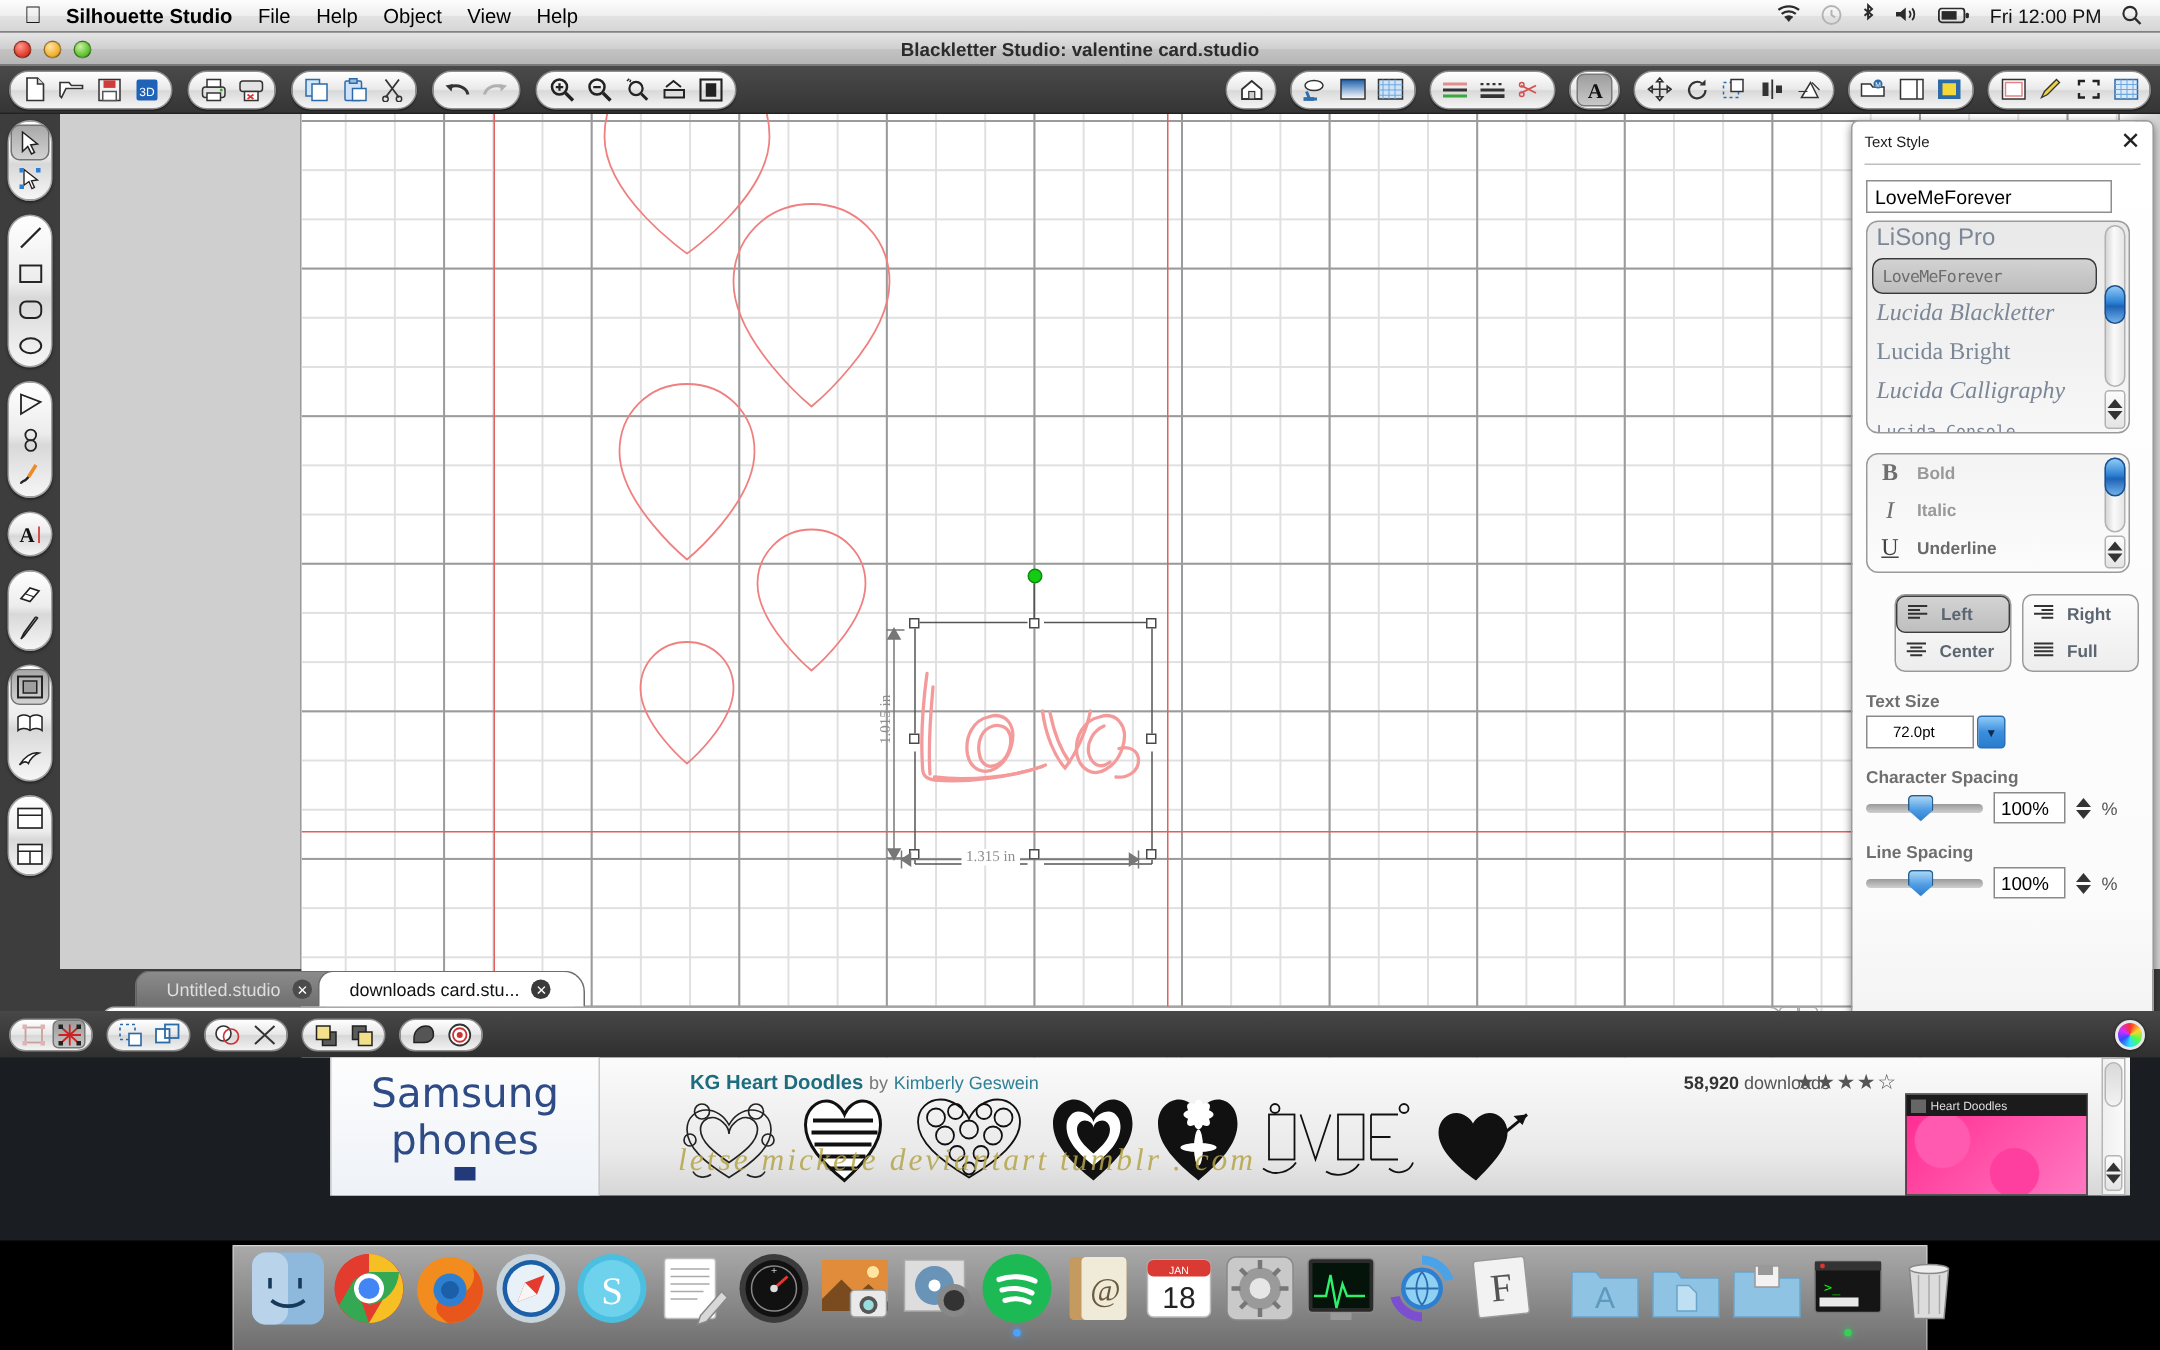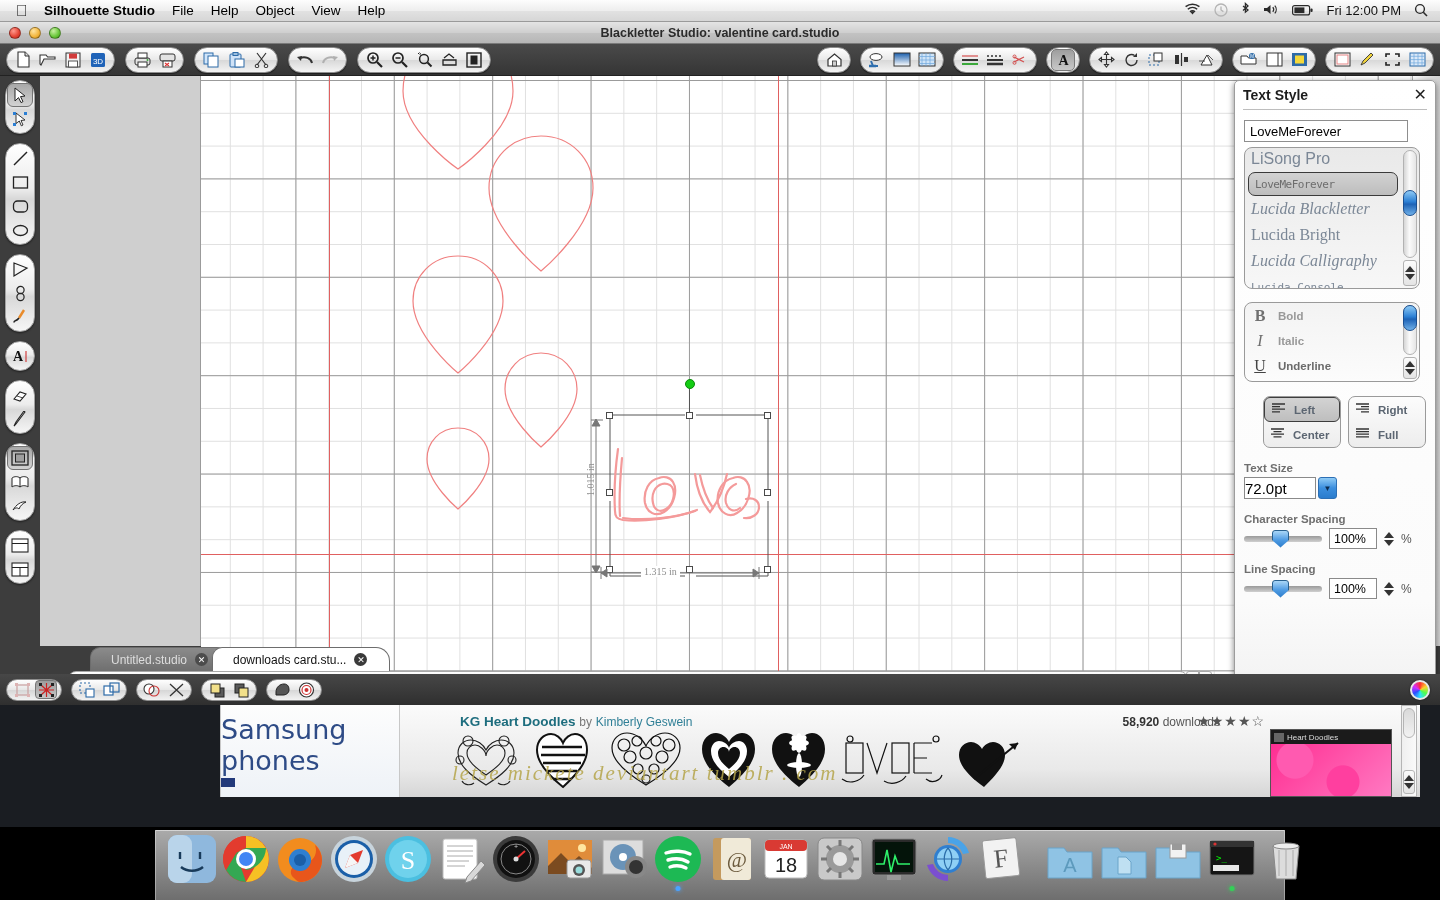--- a/index.html
+++ b/index.html
@@ -157,21 +157,21 @@
   .hsarrows { position:absolute; right: 228px; top: 595px; width: 26px; height: 17px; display:flex; }
 
   
   .panel {
     position: absolute; right: 4px; top: 4px; width: 202px; height: 614px;
     background: linear-gradient(to bottom,#ffffff,#fbfbfb 85%,#f2f2f2);
     border: 1px solid #9c9c9c; border-radius: 5px;
     box-shadow: 0 2px 6px rgba(0,0,0,.5);
   }
   .panel-hdr { display: flex; align-items: center; height: 28px; padding: 0 8px; }
-  .panel-title { font-size: 14px; font-weight: bold; color: #1c1c1c; }
+  .panel-title { font-size: 10px; font-weight: normal; color: #1c1c1c; }
   .panel-close { margin-left: auto; font-size: 16px; color: #222; line-height: 1; }
   .panel-rule { height: 1px; background: #bdbdbd; margin: 0 8px 10px; }
   .panel-body { padding: 0 9px; }
   .fontinput {
     width: 164px; height: 22px; border: 1px solid #8e8e8e; background: #fff;
     font-size: 13px; padding: 0 5px; display: flex; align-items: center; color: #000;
   }
   .fontlistbox {
     position: relative; margin-top: 5px; width: 176px; height: 142px;
     background: linear-gradient(to bottom,#e9e9e9,#f7f7f7);
@@ -217,21 +217,21 @@
   }
   .alignitem { display: flex; align-items: center; gap: 8px; height: 25px; padding: 0 7px;
     font-size: 11.5px; font-weight: bold; color: #5c6672; }
   .alignitem.sel { background: linear-gradient(to bottom,#d3d3d3,#bebebe);
     border: 1px solid #3d3d3d; border-radius: 6px; margin: 0; }
   .alignglyph { display: inline-block; width: 14px; }
 
   .fieldlabel { font-size: 11.5px; font-weight: bold; color: #6f6f6f; margin: 14px 0 3px; }
   .sizerow { display: flex; align-items: center; }
   .sizebox { width: 72px; height: 22px; border: 1px solid #8a8a8a; background: #fff;
-    display: flex; align-items: center; padding: 0 0; font-size: 15px; color: #000; }
+    display: flex; align-items: center; padding: 0 17px; font-size: 10px; color: #000; }
   .sizedrop { width: 19px; height: 22px; margin-left: 2px; border: 1px solid #2c6fb5; border-radius: 3px;
     background: linear-gradient(to bottom,#8fcbf6,#3b8ede 50%,#2a7ccd);
     display:flex; align-items:center; justify-content:center; color: #0b2b4f; font-size: 8px;}
   .sliderrow { display: flex; align-items: center; gap: 7px; margin-top: 3px; }
   .strack { position: relative; width: 78px; height: 6px; border-radius: 3px;
     background: linear-gradient(to bottom,#9a9a9a,#cfcfcf); }
   .sknob { position: absolute; left: 28px; top: -6px; width: 17px; height: 18px;
     background: linear-gradient(to bottom,#a9d6f7,#4f9ce4 55%,#2f7fcc);
     border: 1px solid #27608f;
     clip-path: polygon(0 0, 100% 0, 100% 58%, 50% 100%, 0 58%); border-radius: 3px; }
@@ -261,21 +261,21 @@
   .store {
     position: absolute; left: 0; top: 705px; width: 1440px; height: 122px;
     background: #1a1d22;
   }
   .storeinner { position: absolute; left: 220px; top: 0; width: 1200px; height: 92px;
     background: linear-gradient(to bottom,#fbfbfb,#e9e9e9 70%,#d6d6d6); }
   .ad-samsung {
     position: absolute; left: 0; top: 0; width: 180px; height: 92px;
     background: linear-gradient(to bottom,#fdfdfd,#eef2f7);
     border-right: 1px solid #c8c8c8; border-left: 1px solid #c8c8c8;
-    display: flex; flex-direction: column; justify-content: center; 
+    display: flex; flex-direction: column; justify-content: center; align-items: center;
   }
   .ad-samsung div { font-size: 27px; color: #2e4b86; font-family: "DejaVu Sans", sans-serif; line-height: 1.12; }
   .store-title { position: absolute; left: 240px; top: 9px; font-size: 13.5px; }
   .store-title b { color: #1d6d7e; }
   .store-by { color: #777; font-size: 12px; font-weight: normal; }
   .store-author { color: #2f7f96; font-size: 12px; }
   .store-dl { position: absolute; right: 200px; top: 10px; font-size: 12px; color: #555; }
   .store-dl b { color: #333; }
   .stars { position: absolute; right: 155px; top: 8px; font-size: 14px; color: #555; letter-spacing: 1px; }
   .thumbcard { position: absolute; right: 28px; top: 24px; width: 122px; height: 68px;

